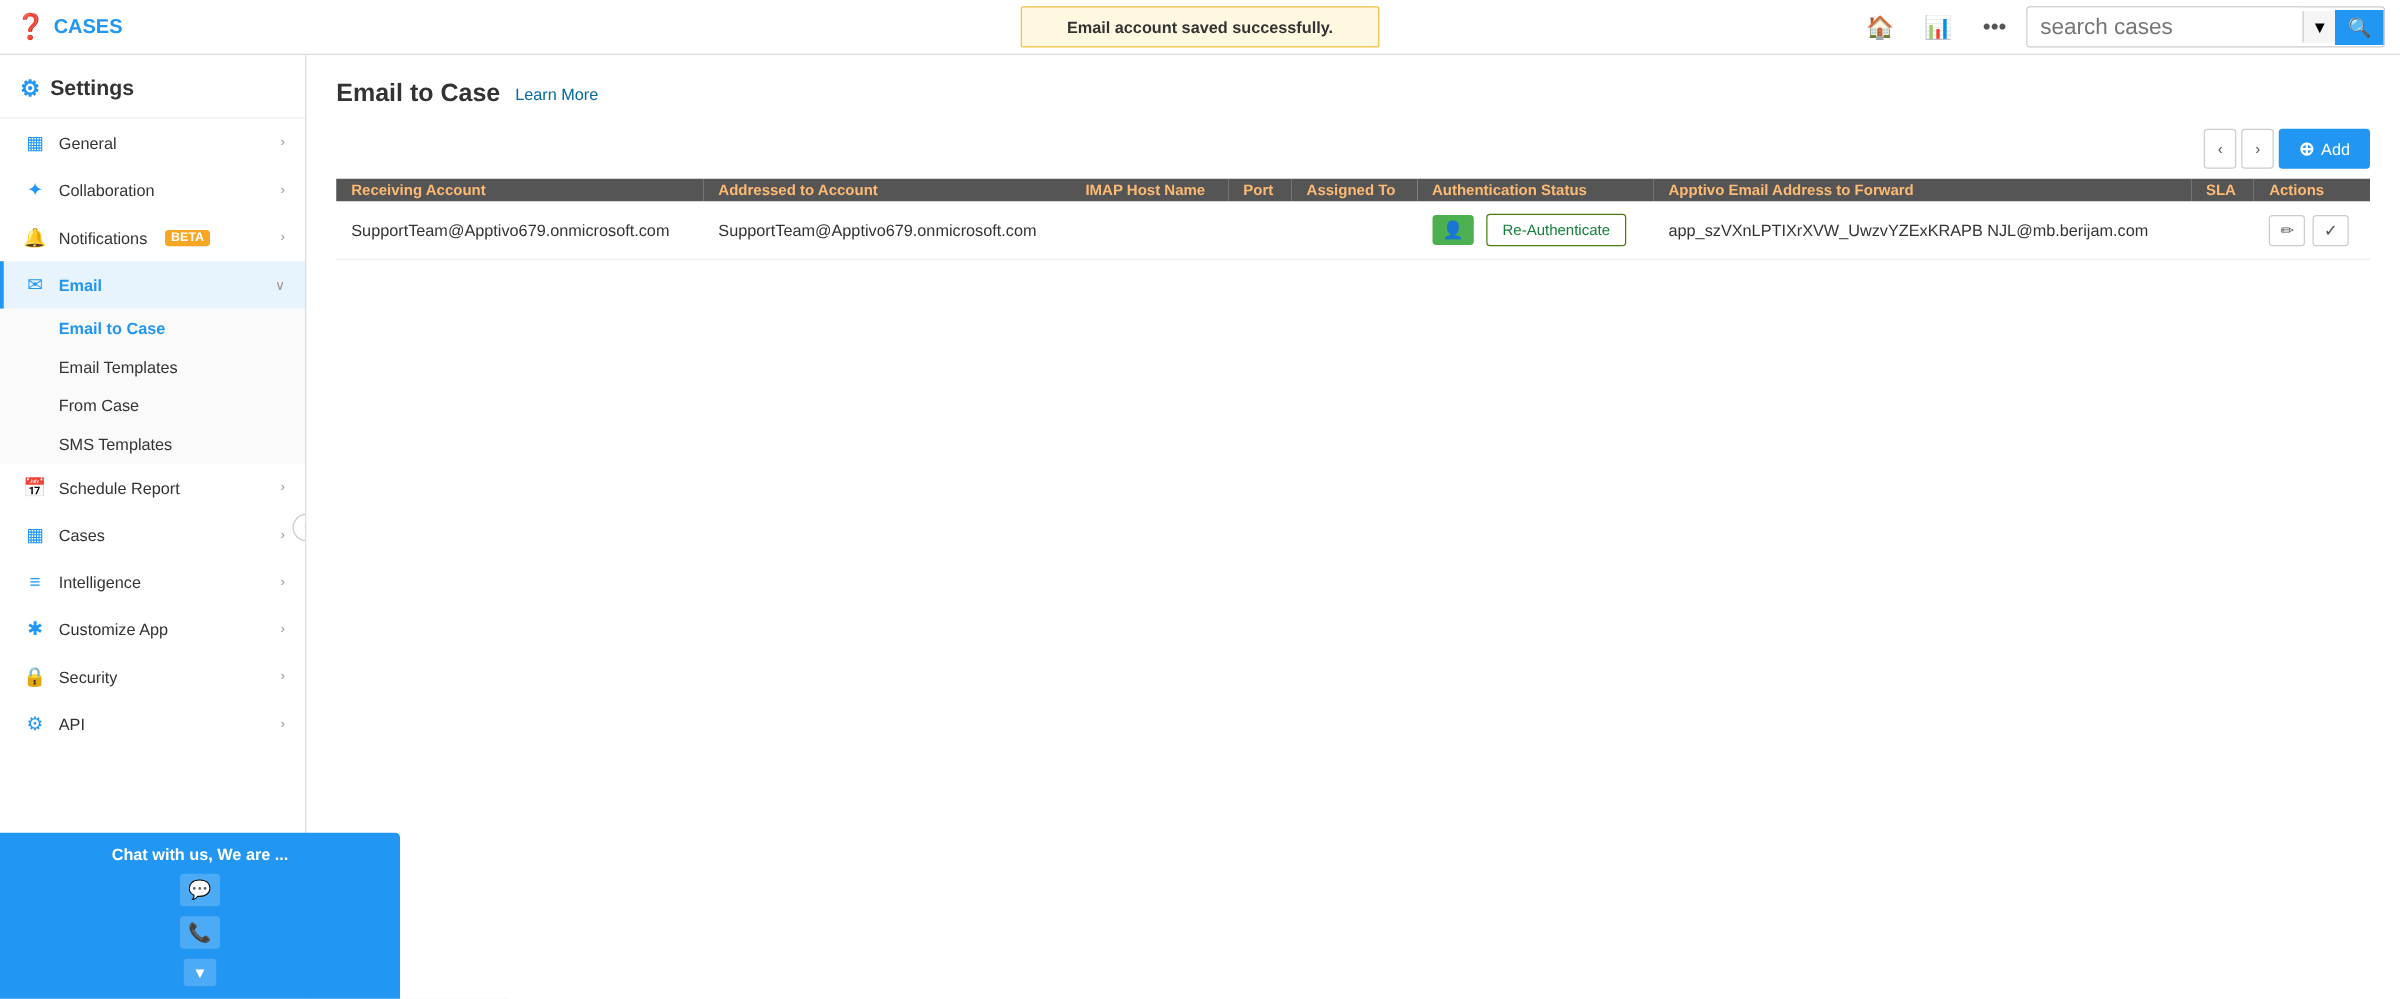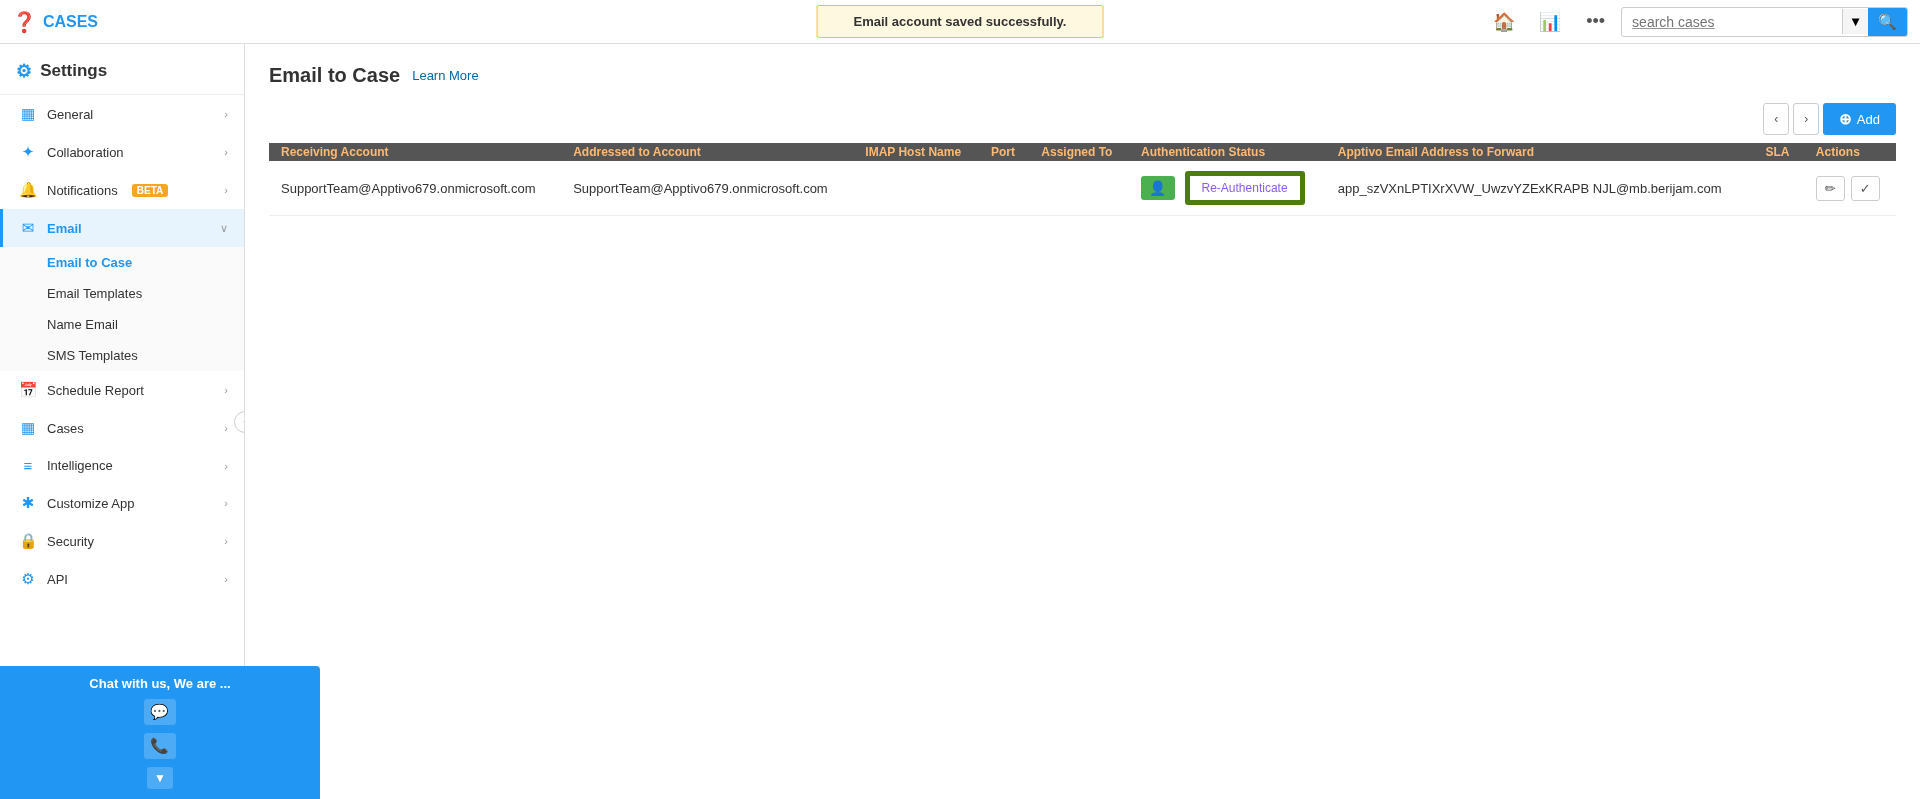--- a/index.html
+++ b/index.html
@@ -17,21 +17,21 @@
       background: #fff8e1; border: 1px solid #f0c040; padding: 8px 36px;
       font-size: 13px; font-weight: bold; color: #333; border-radius: 2px;
     }
     .top-nav-right { display: flex; align-items: center; gap: 8px; margin-left: auto; }
     .nav-icon-btn {
       background: none; border: none; cursor: pointer; color: #555; font-size: 18px;
       padding: 4px 8px; display: flex; align-items: center;
     }
     .search-container { display: flex; align-items: center; border: 1px solid #ccc; border-radius: 3px; overflow: hidden; }
     .search-input {
-      border: none; outline: none; padding: 5px 10px; font-size: 14px; color: #999; width: 220px; text-decoration: underline;
+      border: none; outline: none; padding: 5px 10px; font-size: 18px; color: #999; width: 220px;
     }
     .search-dropdown-btn { background: #f5f5f5; border: none; border-left: 1px solid #ccc; cursor: pointer; padding: 5px 6px; }
     .search-go-btn { background: #2196f3; border: none; cursor: pointer; padding: 5px 10px; color: #fff; font-size: 15px; }
 
     
     .layout { display: flex; height: calc(799px - 44px); }
 
     
     .sidebar {
       width: 245px; background: #fff; border-right: 1px solid #ddd;
@@ -100,22 +100,22 @@
       background: #555; color: #fdba74; padding: 2px 12px; text-align: left;
       font-size: 12px; font-weight: bold; white-space: nowrap;
     }
     .data-table td { padding: 10px 12px; border-bottom: 1px solid #eee; font-size: 13px; color: #333; vertical-align: middle; }
 
     .status-icon {
       background: #4caf50; color: #fff; border: none; border-radius: 3px;
       padding: 4px 8px; font-size: 14px; cursor: default; display: inline-flex; align-items: center; justify-content: center;
     }
     .re-auth-btn {
-      background: #fff; border: 5px solid #4d7c0f; border-radius: 3px;
-      padding: 5px 12px; cursor: pointer; font-size: 12px; color: #8b5cf6; margin-left: 6px;
+      background: #fff; border: 1px solid #4d7c0f; border-radius: 3px;
+      padding: 5px 12px; cursor: pointer; font-size: 12px; color: #15803d; margin-left: 6px;
     }
     .auth-cell { display: flex; align-items: center; gap: 4px; }
     .action-cell { display: flex; align-items: center; gap: 6px; }
     .action-btn {
       background: none; border: 1px solid #ccc; border-radius: 3px;
       padding: 4px 8px; cursor: pointer; font-size: 13px; color: #555;
     }
 
     
     .chat-widget {
@@ -202,21 +202,21 @@
     </div>
 
     <div class="sidebar-submenu">
       <div class="sidebar-subitem active">
         <span>Email to Case</span>
       </div>
       <div class="sidebar-subitem">
         <span>Email Templates</span>
       </div>
       <div class="sidebar-subitem">
-        <span>Name Email</span>
+        <span>From Case</span>
       </div>
       <div class="sidebar-subitem">
         <span>SMS Templates</span>
       </div>
     </div>
 
     <div class="sidebar-item">
       <div class="item-left">
         <span class="item-icon">📅</span>
         <span class="item-label">Schedule Report</span>

